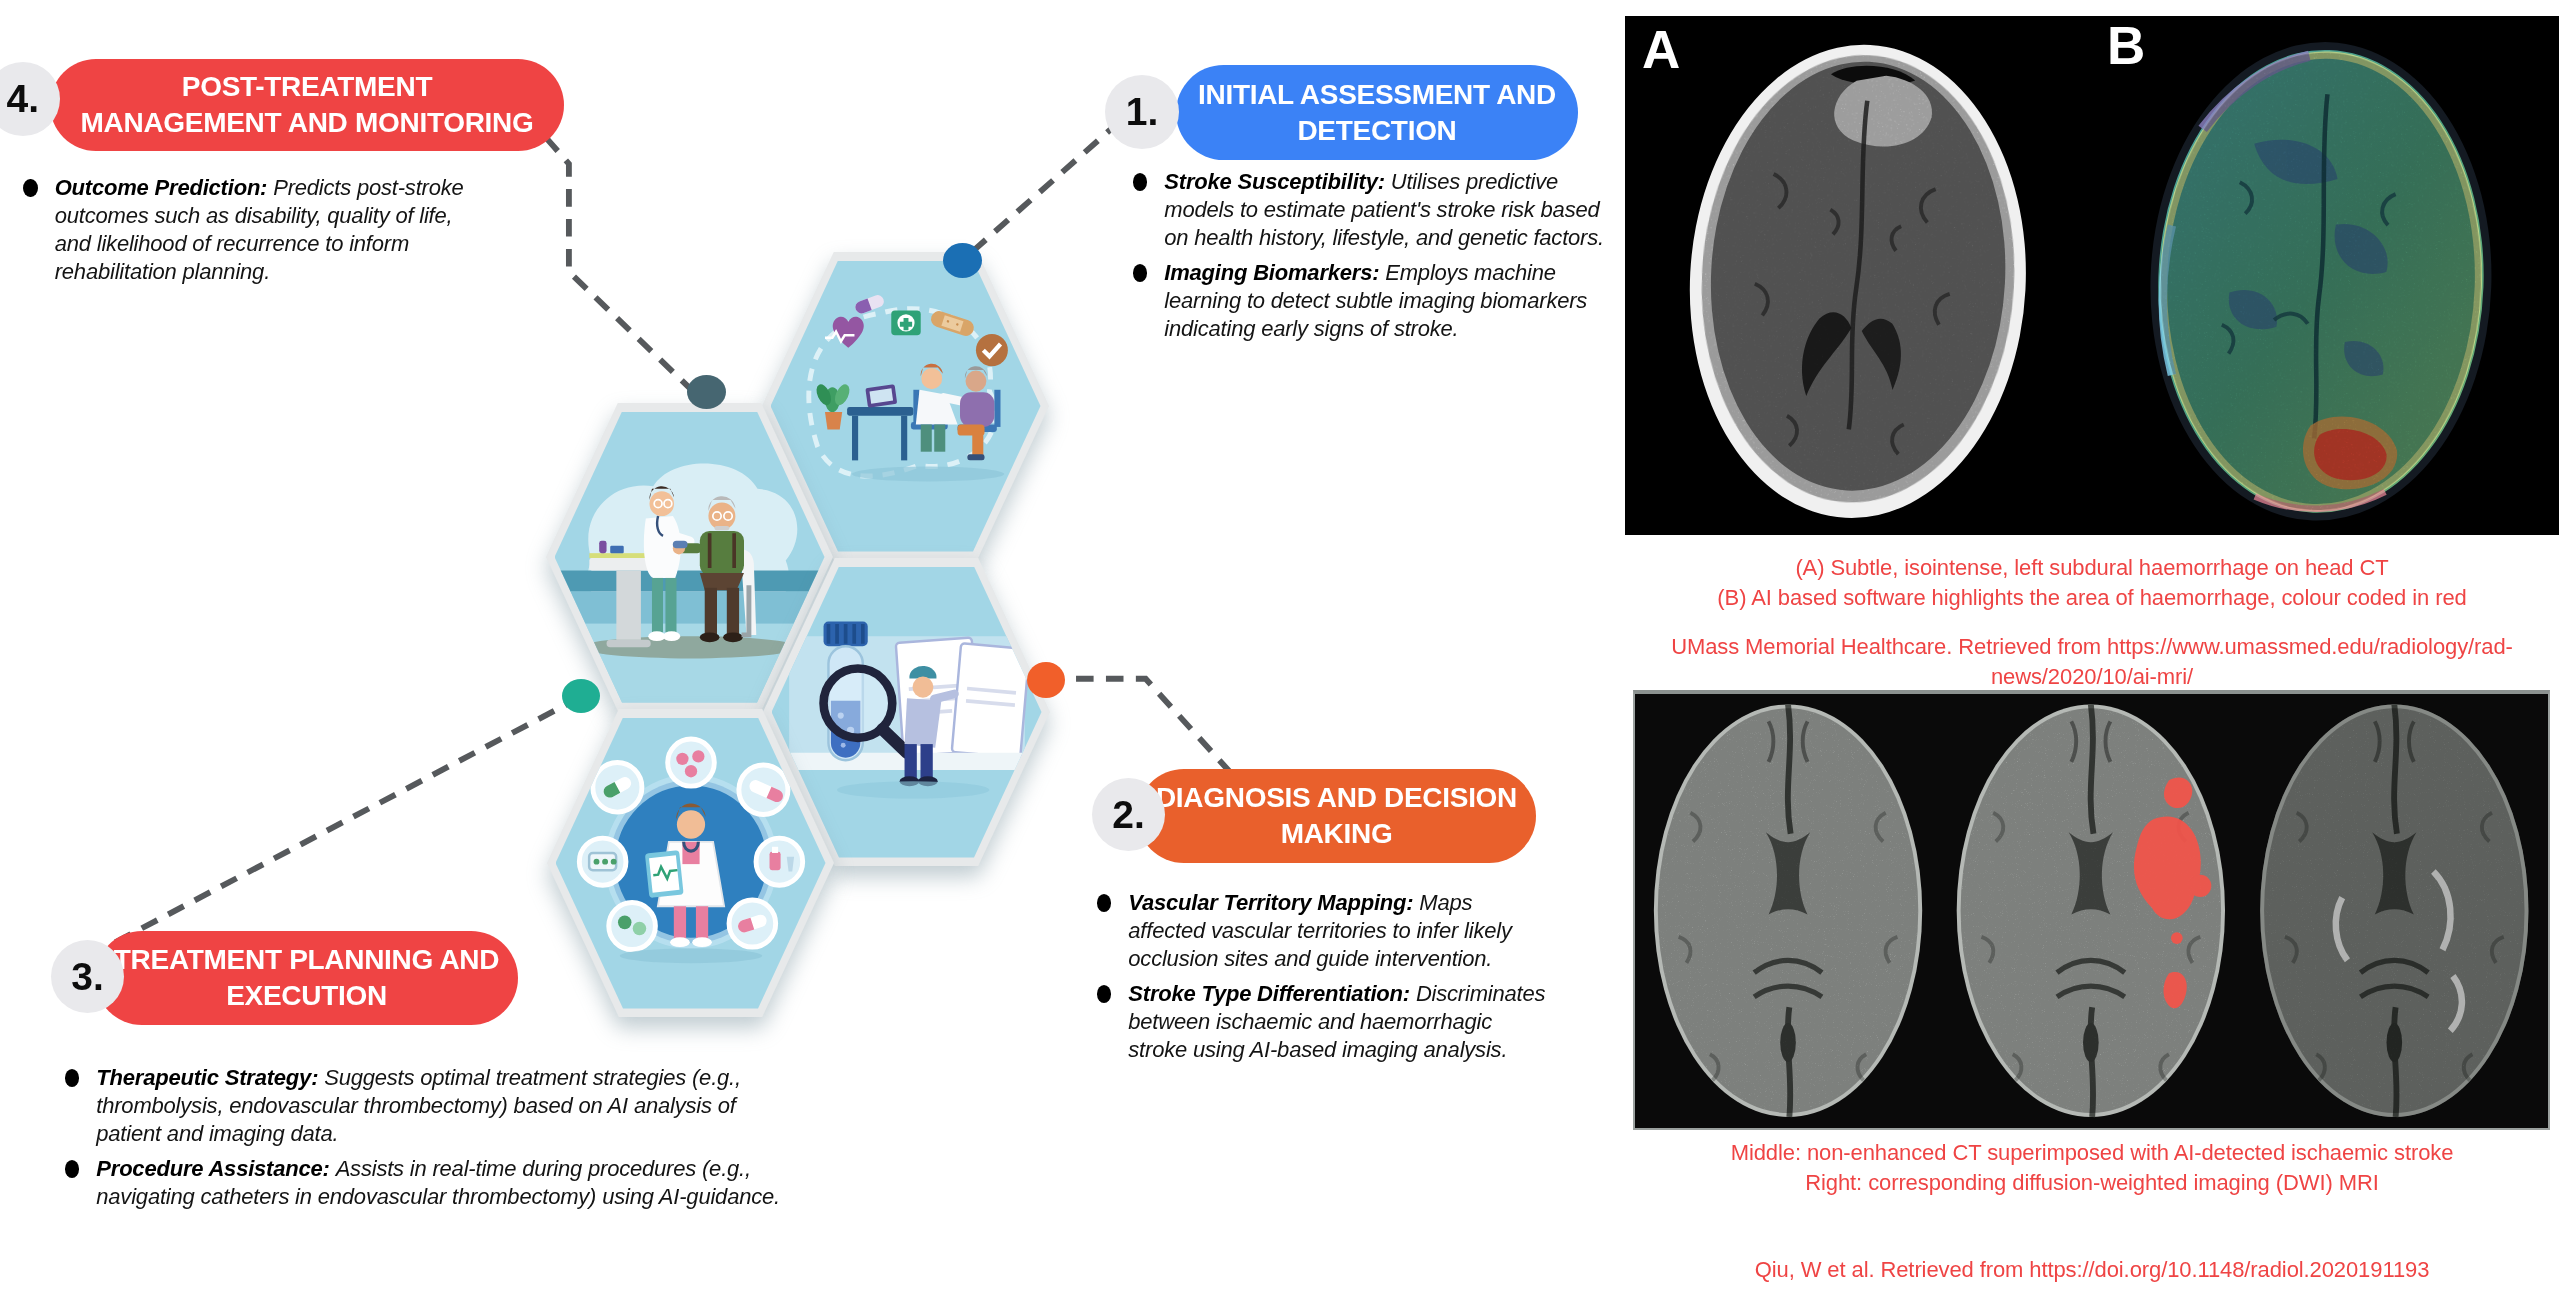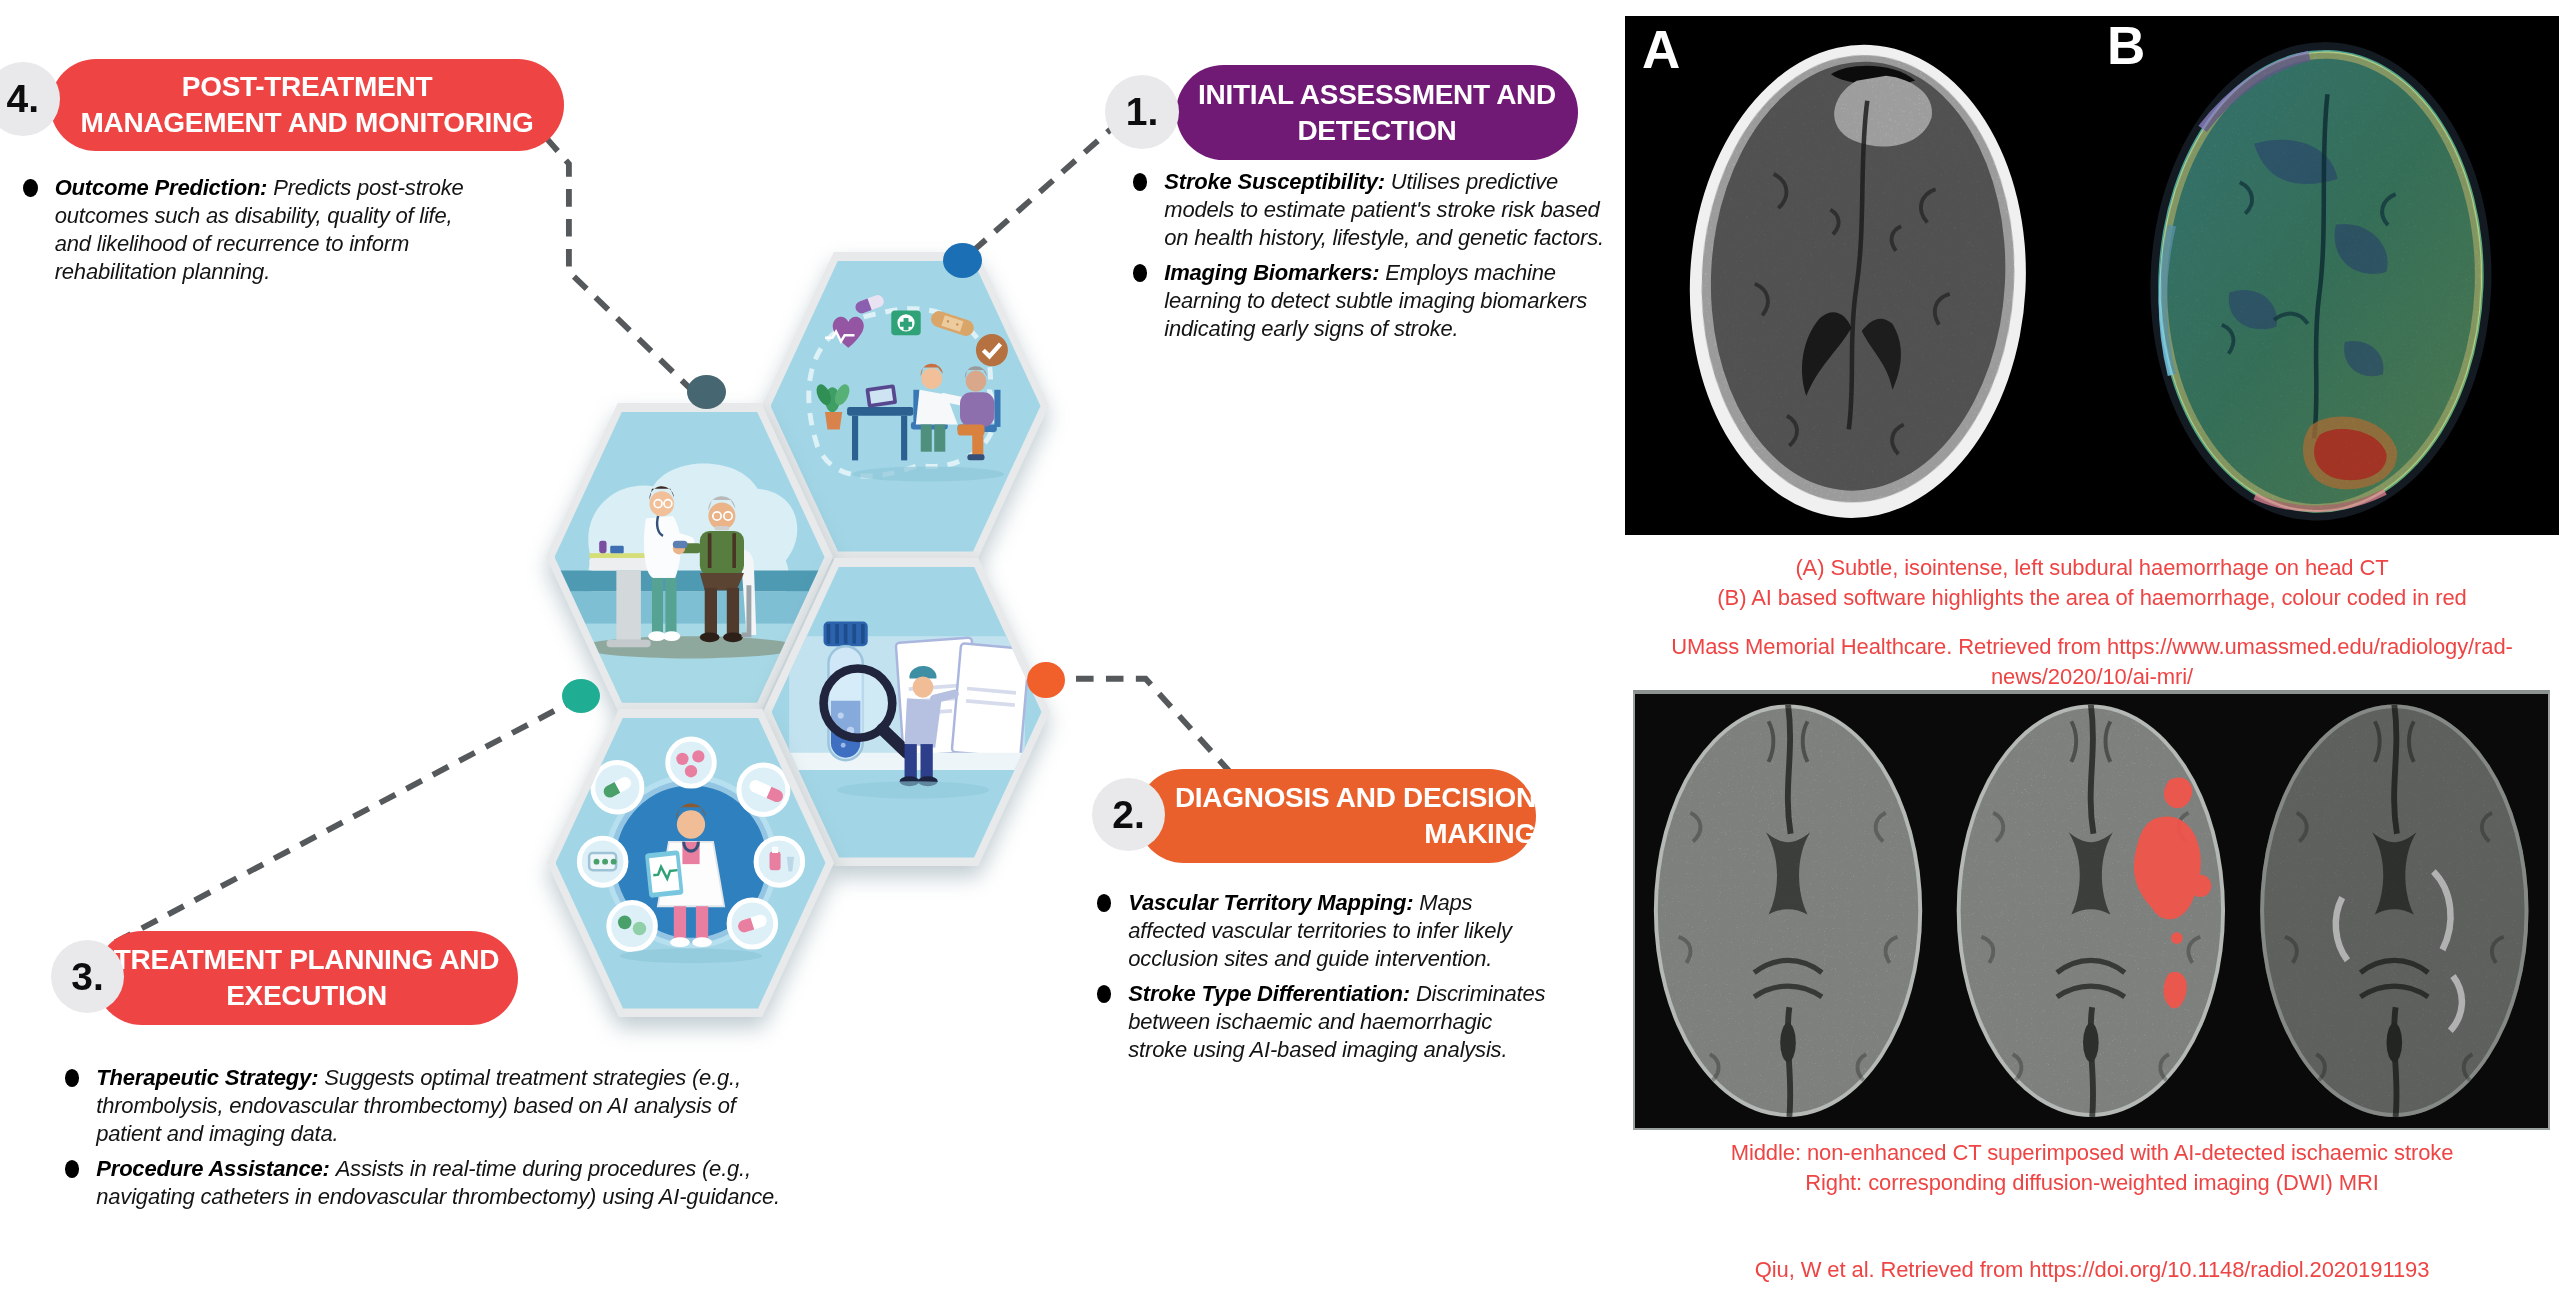--- a/index.html
+++ b/index.html
@@ -15,22 +15,22 @@
   .hex .rim{width:100%;height:100%;background:#e7e9ea;clip-path:polygon(25% 0%,75% 0%,100% 50%,75% 100%,25% 100%,0% 50%);position:relative;}
   .hex .fill{position:absolute;inset:8.5px;background:#a2d6e6;clip-path:polygon(25% 0%,75% 0%,100% 50%,75% 100%,25% 100%,0% 50%);overflow:hidden;}
   .hex svg{width:100%;height:100%;display:block;}
 
   
   .cdot{position:absolute;border-radius:50%;z-index:4;}
 
   
   .pill{position:absolute;border-radius:49px;display:flex;flex-direction:column;justify-content:center;align-items:center;color:#fff;font-weight:700;font-size:28px;line-height:36px;letter-spacing:-0.3px;text-align:center;z-index:3;white-space:nowrap;}
   .numcircle{position:absolute;border-radius:50%;background:#e9e9ec;display:flex;align-items:center;justify-content:center;font-size:39px;font-weight:700;color:#0d0d0d;z-index:4;}
-  .c-blue{background:#701a75;}
-  .c-orange{background:#e9602c;align-items:flex-end;}
+  .c-blue{background:#3b82f6;}
+  .c-orange{background:#e9602c;}
   .c-teal{background:#ef4444;}
   .c-slate{background:#ef4444;}
 
   
   .bullets{position:absolute;z-index:3;font-style:italic;}
   .bullet{display:flex;margin:0 0 6.5px 0;}
   .bdot{flex:0 0 auto;width:14.3px;height:18px;background:#000;border-radius:50%;margin:5.2px 17px 0 0;}
   .btxt{margin:0;font-size:22px;line-height:28px;color:#141414;letter-spacing:-0.2px;flex:1;}
   .btxt b{font-weight:800;color:#000;}
 

